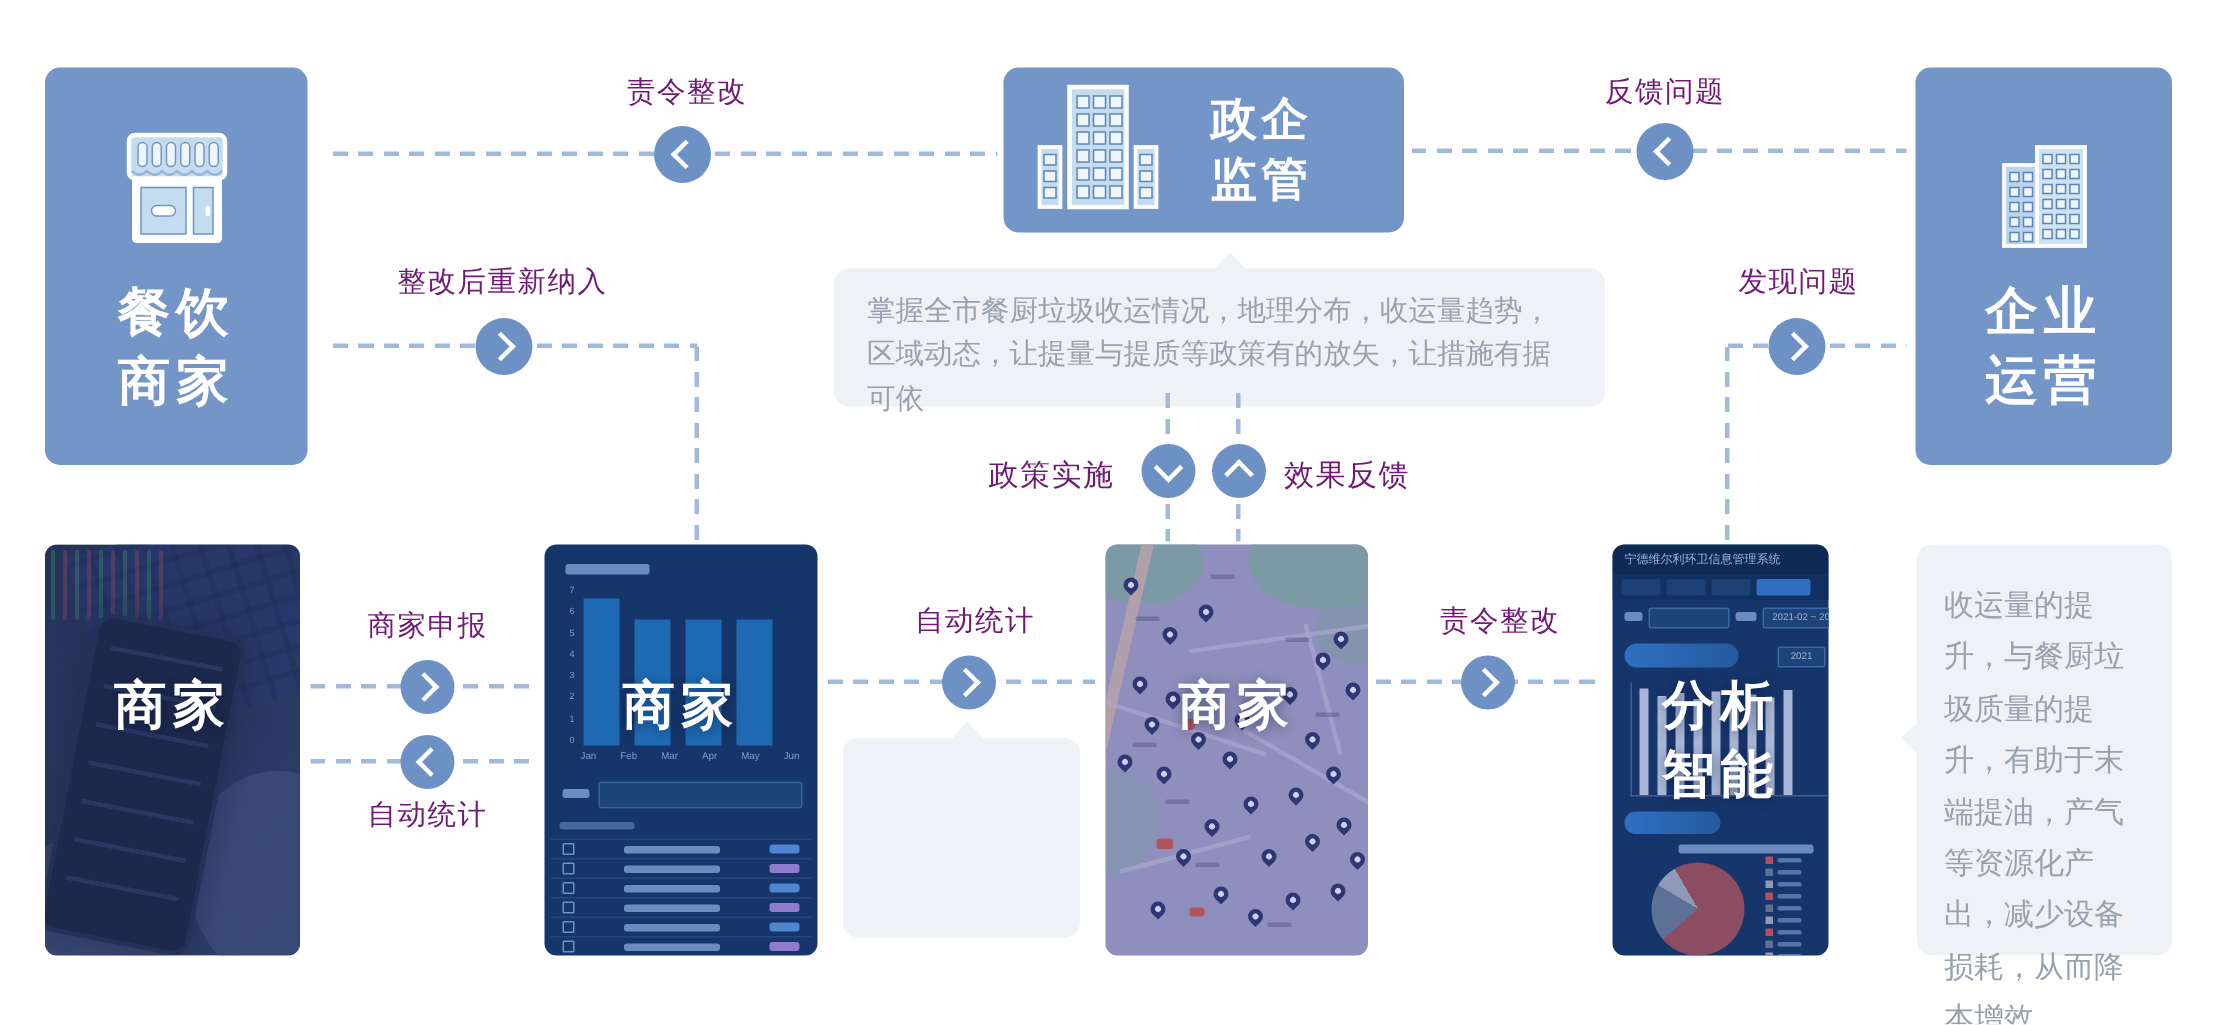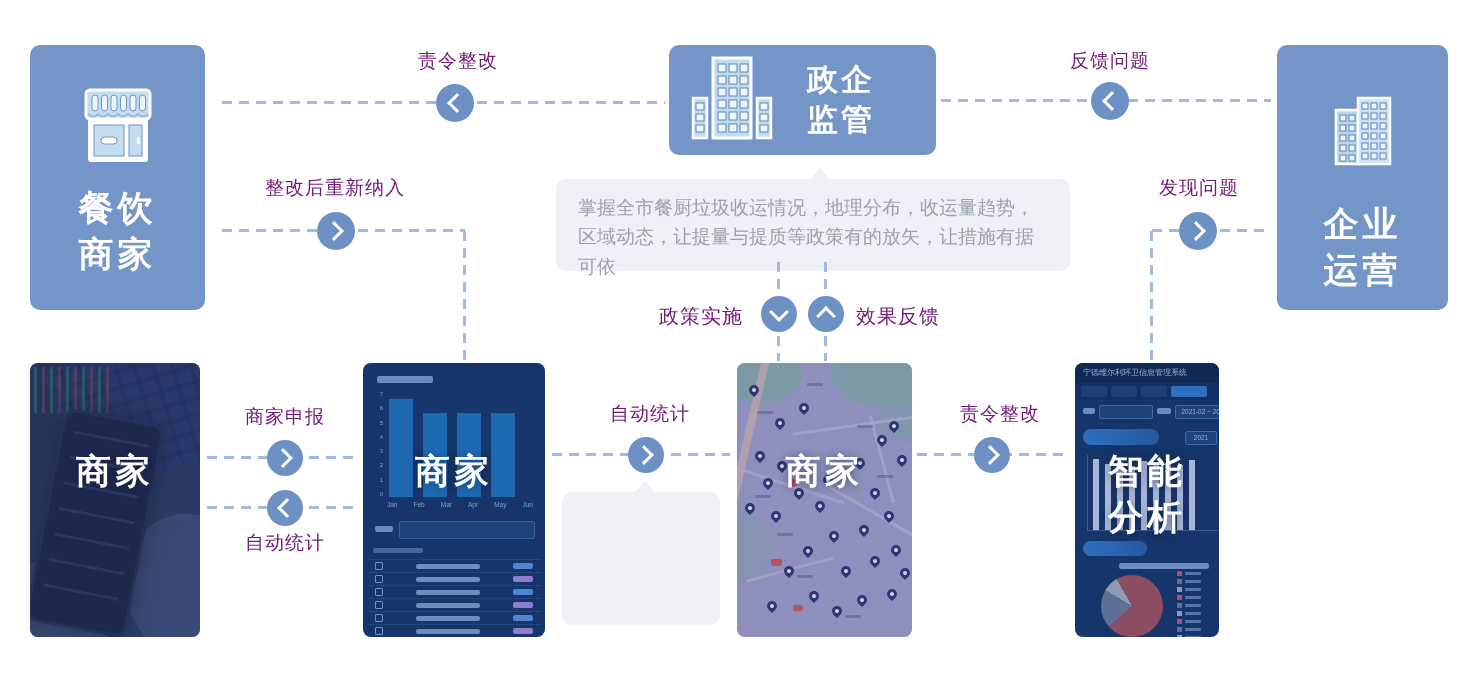--- a/index.html
+++ b/index.html
@@ -208,21 +208,21 @@
             <rect x="48" y="38" width="6" height="6"></rect>
           <rect x="30" y="48" width="6" height="6"></rect>
             <rect x="39" y="48" width="6" height="6"></rect>
             <rect x="48" y="48" width="6" height="6"></rect>
           <rect x="30" y="58" width="6" height="6"></rect>
             <rect x="39" y="58" width="6" height="6"></rect>
             <rect x="48" y="58" width="6" height="6"></rect>
         </g>
       </svg>
     </span>
-    <div class="bigtitle" style="margin-top:30px;">
+    <div class="bigtitle" style="margin-top:13px;font-family:Liberation Serif, serif;">
       <div>企业</div>
       <div>运营</div>
     </div>
   </div>
 
   <div class="flabel" style="left:458px;top:48px;">责令整改</div>
   <div class="hdash" style="left:222px;top:101px;width:443px;"></div>
   <div class="circ" style="left:455px;top:103px;">
       <span class="chev l"></span>
     </div>
@@ -498,19 +498,24 @@
         <span class="lgd-row">
         <span class="sq"></span>
         <span class="tb"></span>
       </span>
         <span class="lgd-row">
         <span class="sq"></span>
         <span class="tb"></span>
       </span>
       </div>
     <div class="ovtitle" style="top:85px;">
+      <div>分析</div>
       <div>智能</div>
-      <div>分析</div>
-    </div>
-  </div>
-
+    </div>
+  </div>
+
+  <div class="note bignote" style="left:1278px;top:363px;width:170px;height:274px;">
+    <span class="tri" style="left:-11px;top:118px;border-top:11px solid transparent;
+          border-bottom:11px solid transparent;border-right:12px solid #eef1f6;"></span>
+    <span>收运量的提升，与餐厨垃圾质量的提升，有助于末端提油，产气等资源化产出，减少设备损耗，从而降本增效</span>
+  </div>
 
 </div>
 
 </body></html>

